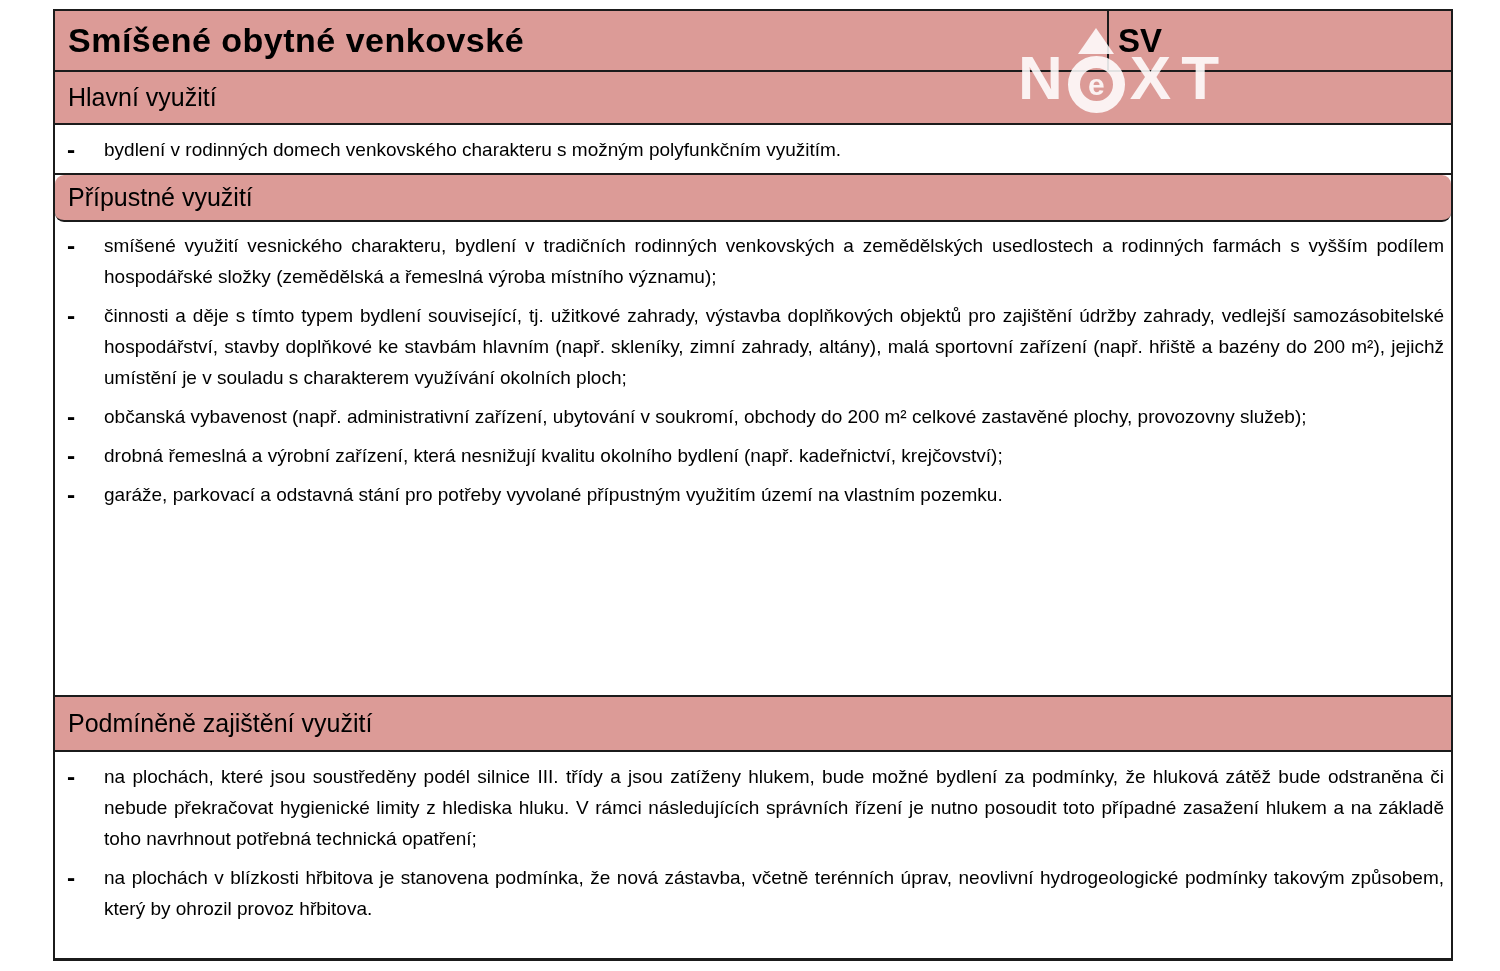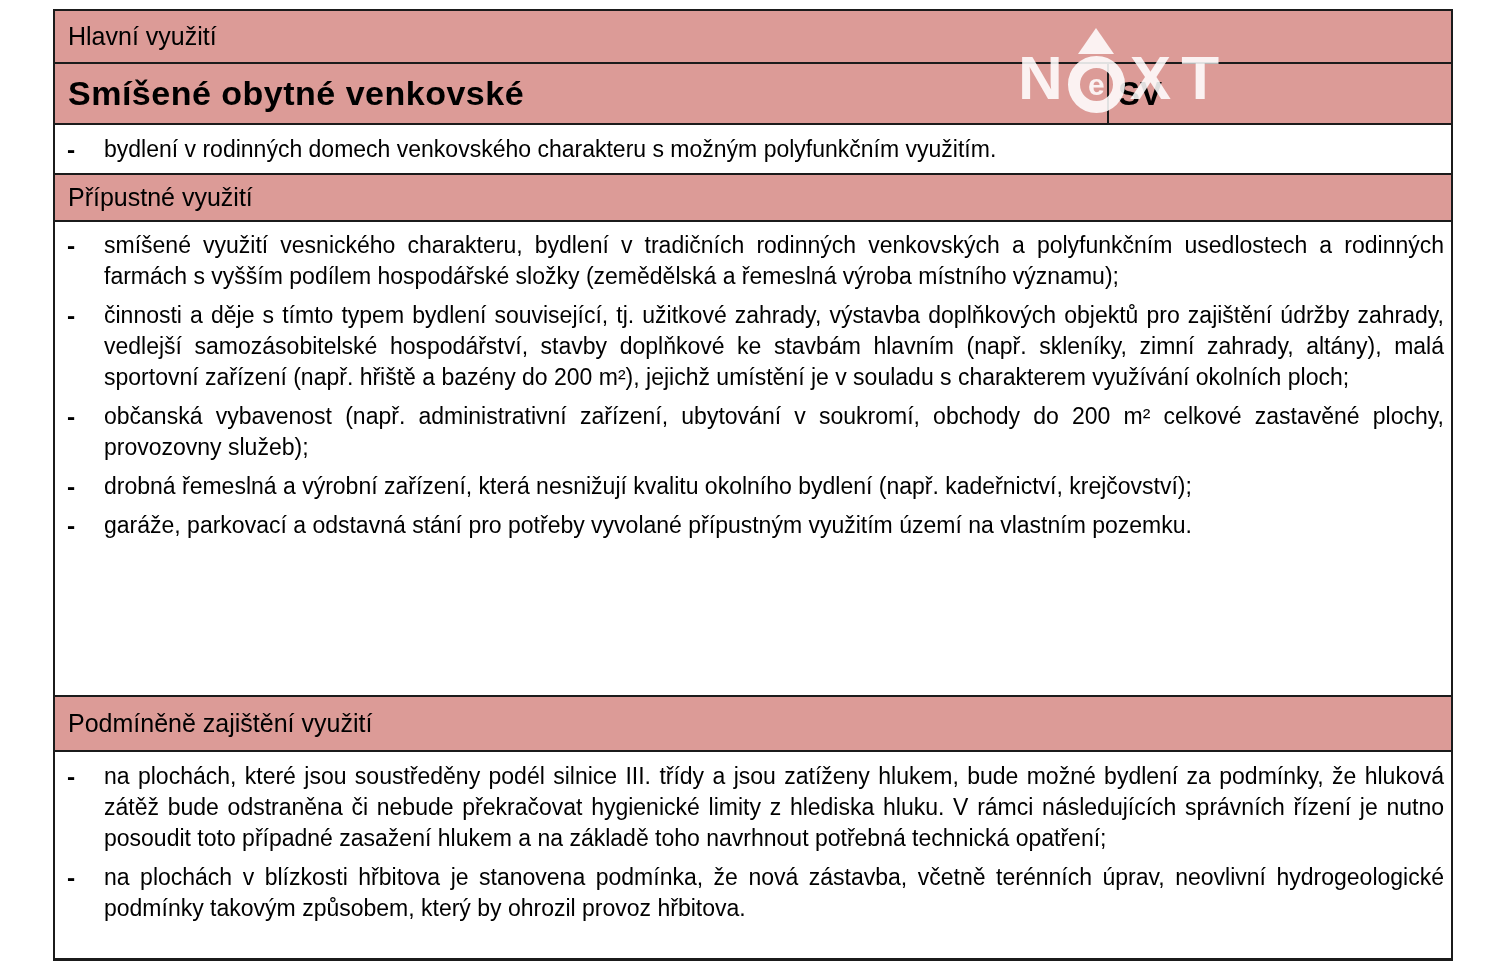--- a/index.html
+++ b/index.html
@@ -24,21 +24,21 @@
 
   .row { box-sizing: border-box; border-bottom: 2px solid #1b1b1b; overflow: hidden; }
   .row:last-child { border-bottom: none; }
 
   .pink { background: #dc9b97; }
 
   
   .r1 { height: 61px; display: flex; }
   .r2 { height: 53px; }
   .r3 { height: 50px; padding-top: 9px; }
-  .r4 { height: 47px; }
+  .r4 { height: 47px; border-radius: 9px; }
   .r5 { height: 475px; padding-top: 8px; }
   .r6 { height: 55px; }
   .r7 { height: 206px; padding-top: 9px; }
 
   .cell-title {
     flex: 1;
     padding: 10px 0 0 13px;
     font-size: 34px;
     font-weight: bold;
     letter-spacing: 0.5px;
@@ -66,21 +66,21 @@
     width: 49px;
     padding-left: 12px;
     box-sizing: border-box;
     font-size: 24.5px;
     line-height: 31px;
     font-weight: bold;
   }
   .btext {
     flex: 1;
     padding-right: 7px;
-    font-size: 23px;
+    font-size: 19px;
     line-height: 31px;
     text-align: justify;
   }
 
   
   .wm {
     position: absolute;
     left: 1018px; top: 42px;
     display: flex;
     align-items: center;
@@ -121,40 +121,40 @@
     border-bottom: 26px solid rgba(255,255,255,0.87);
   }
 </style>
 </head>
 <body>
 
 <div class="page">
 
   <div class="ptable">
 
-    <div class="row pink r2 sec-header">Hlavní využití</div>
-
     <div class="row pink r1">
       <div class="cell-title">Smíšené obytné venkovské</div>
       <div class="cell-code">SV</div>
     </div>
+
+    <div class="row pink r2 sec-header">Hlavní využití</div>
 
     <div class="row r3">
       <div class="bullet">
         <span class="dash">-</span>
         <span class="btext">bydlení v rodinných domech venkovského charakteru s možným polyfunkčním využitím.</span>
       </div>
     </div>
 
     <div class="row pink r4 sec-header">Přípustné využití</div>
 
     <div class="row r5">
       <div class="bullet">
         <span class="dash">-</span>
-        <span class="btext">smíšené využití vesnického charakteru, bydlení v tradičních rodinných venkovských a polyfunkčním usedlostech a rodinných farmách s vyšším podílem hospodářské složky (zemědělská a řemeslná výroba místního významu);</span>
+        <span class="btext">smíšené využití vesnického charakteru, bydlení v tradičních rodinných venkovských a zemědělských usedlostech a rodinných farmách s vyšším podílem hospodářské složky (zemědělská a řemeslná výroba místního významu);</span>
       </div>
       <div class="bullet">
         <span class="dash">-</span>
         <span class="btext">činnosti a děje s tímto typem bydlení související, tj. užitkové zahrady, výstavba doplňkových objektů pro zajištění údržby zahrady, vedlejší samozásobitelské hospodářství, stavby doplňkové ke stavbám hlavním (např. skleníky, zimní zahrady, altány), malá sportovní zařízení (např. hřiště a bazény do 200 m²), jejichž umístění je v souladu s charakterem využívání okolních ploch;</span>
       </div>
       <div class="bullet">
         <span class="dash">-</span>
         <span class="btext">občanská vybavenost (např. administrativní zařízení, ubytování v soukromí, obchody do 200 m² celkové zastavěné plochy, provozovny služeb);</span>
       </div>
       <div class="bullet">

